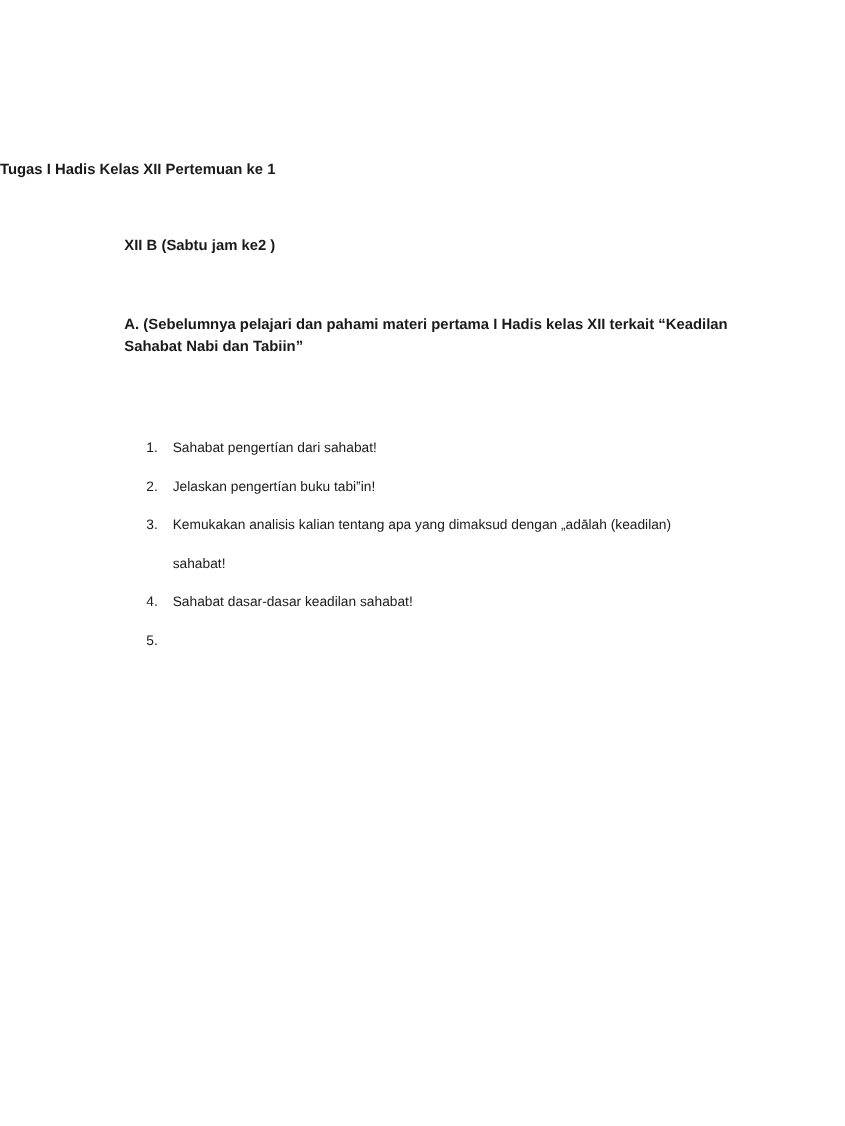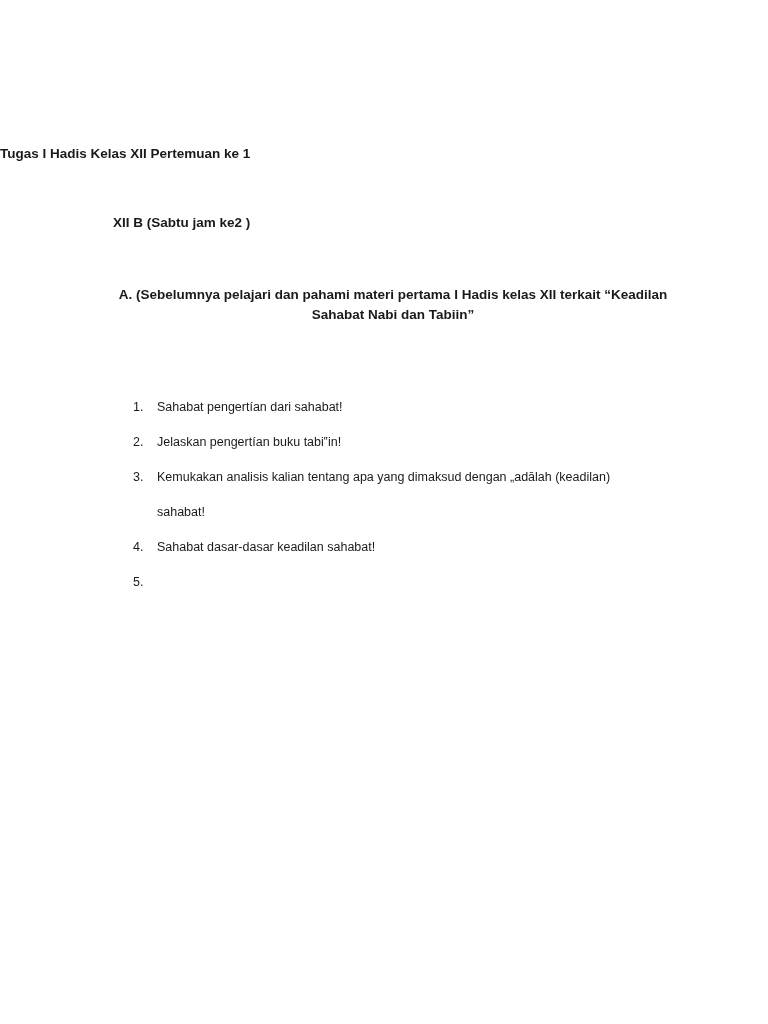--- a/index.html
+++ b/index.html
@@ -34,21 +34,21 @@
     .para {
       position: absolute;
       left: 113px;
       width: 560px;
       font-size: 13.5px;
       font-weight: bold;
       line-height: 20px;
       margin: 0;
     }
     .subtitle { top: 197px; margin-top: 16px; }
-    .sectionA { top: 285px; text-align: center; }
+    .sectionA { top: 285px; }
     .sectionB { top: 342px; }
     .nb { top: 650px; }
     .qlist {
       position: absolute;
       left: 133px;
       top: 390px;
       width: 520px;
       margin: 0;
       padding: 0;
       list-style: none;

